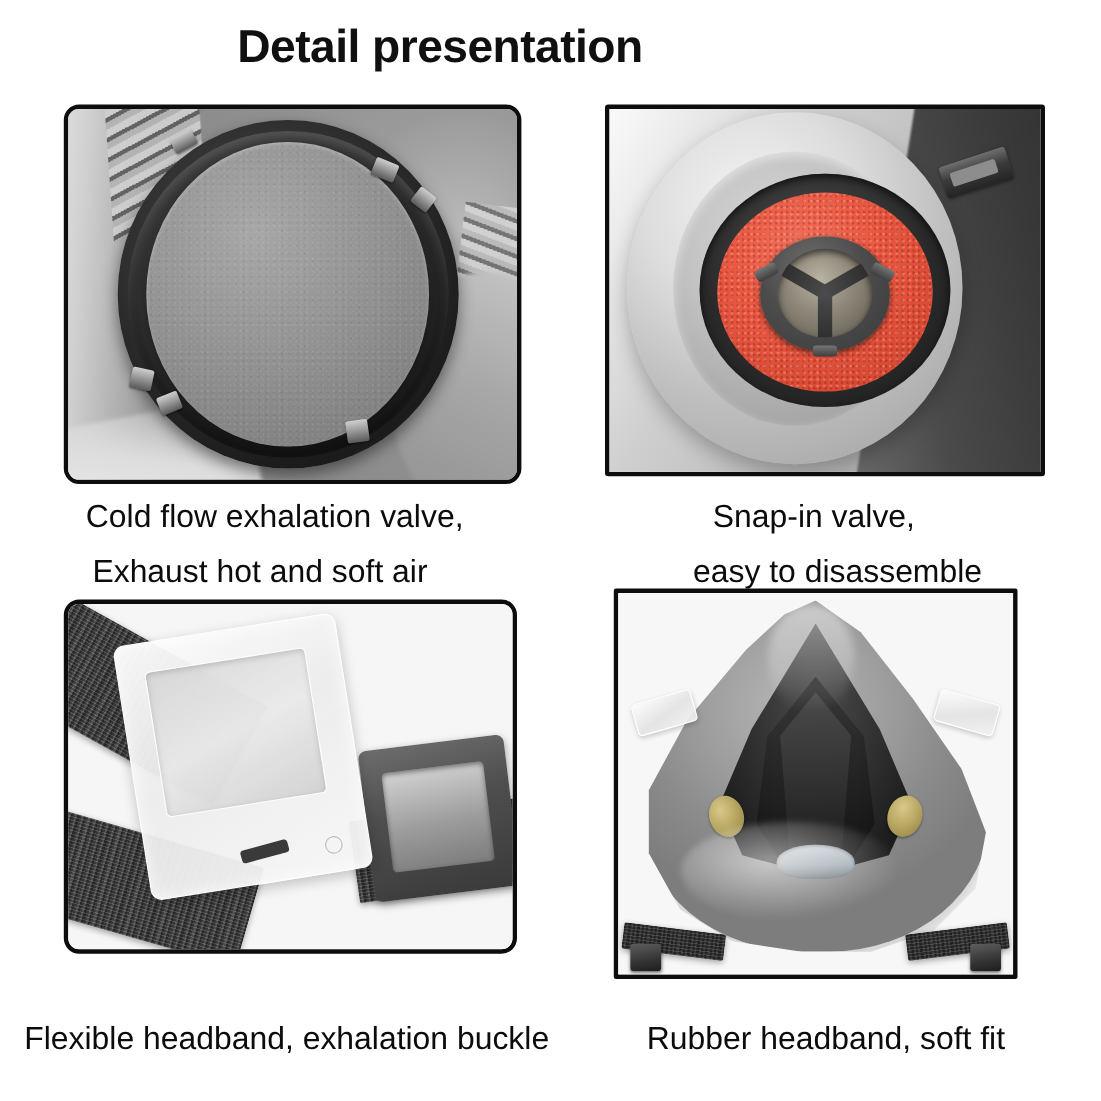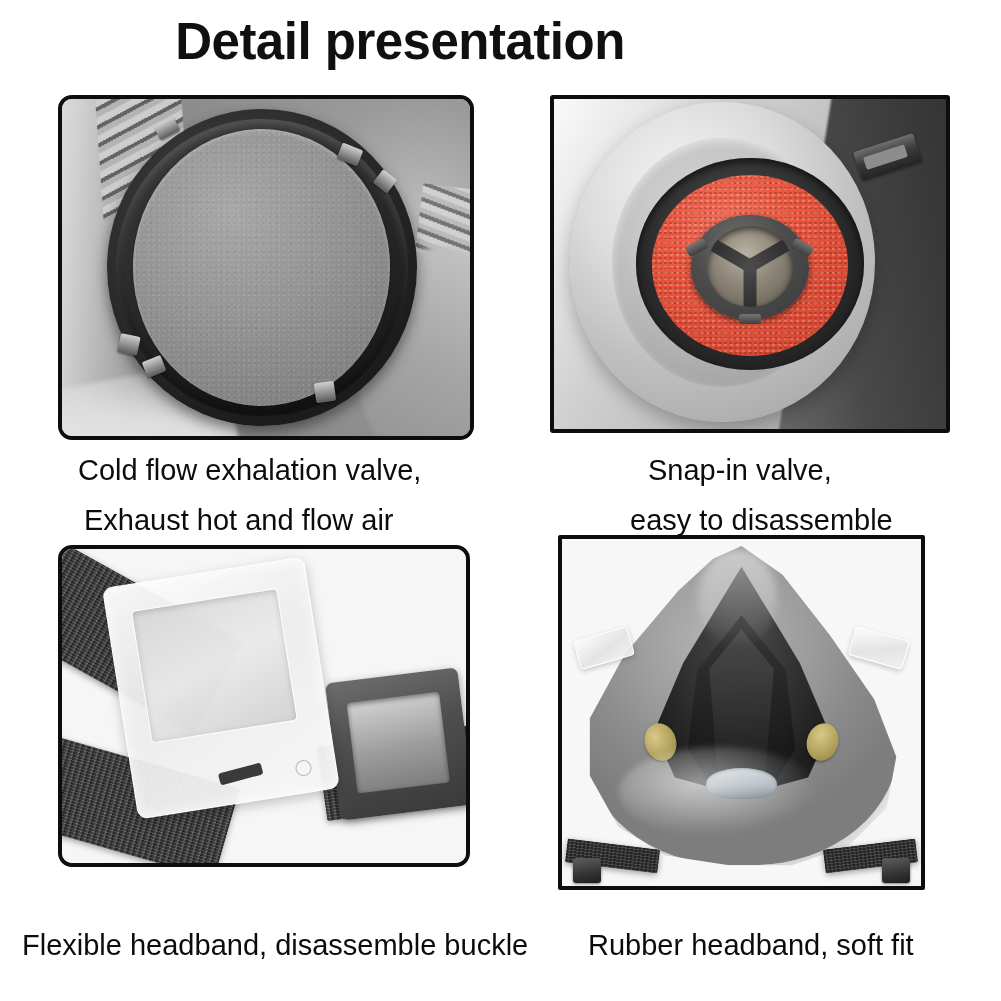--- a/index.html
+++ b/index.html
@@ -16,21 +16,21 @@
     position: relative;
   }
 
   
   .page-title {
     position: absolute;
     left: 0;
     top: 12px;
     width: 800px;
     text-align: center;
-    font-size: 51px;
+    font-size: 42px;
     font-weight: bold;
     letter-spacing: -0.5px;
     line-height: 60px;
     color: #101010;
     white-space: nowrap;
   }
 
   
   .photo-frame {
     position: absolute;
@@ -504,19 +504,19 @@
     <div class="p4-exhale"></div>
     <div class="p4-highlight"></div>
     <div class="p4-highlight2"></div>
 
     <div class="p4-clip p4-clip-l"></div>
     <div class="p4-clip p4-clip-r"></div>
   </div>
 </div>
 
 <div class="caption cap-tl-1">Cold flow exhalation valve,</div>
-<div class="caption cap-tl-2">Exhaust hot and flow air</div>
+<div class="caption cap-tl-2">Exhaust hot and soft air</div>
 
 <div class="caption cap-tr-1">Snap-in valve,</div>
 <div class="caption cap-tr-2">easy to disassemble</div>
 
-<div class="caption cap-bl">Flexible headband, disassemble buckle</div>
+<div class="caption cap-bl">Flexible headband, exhalation buckle</div>
 <div class="caption cap-br">Rubber headband, soft fit</div>
 
 </body></html>

